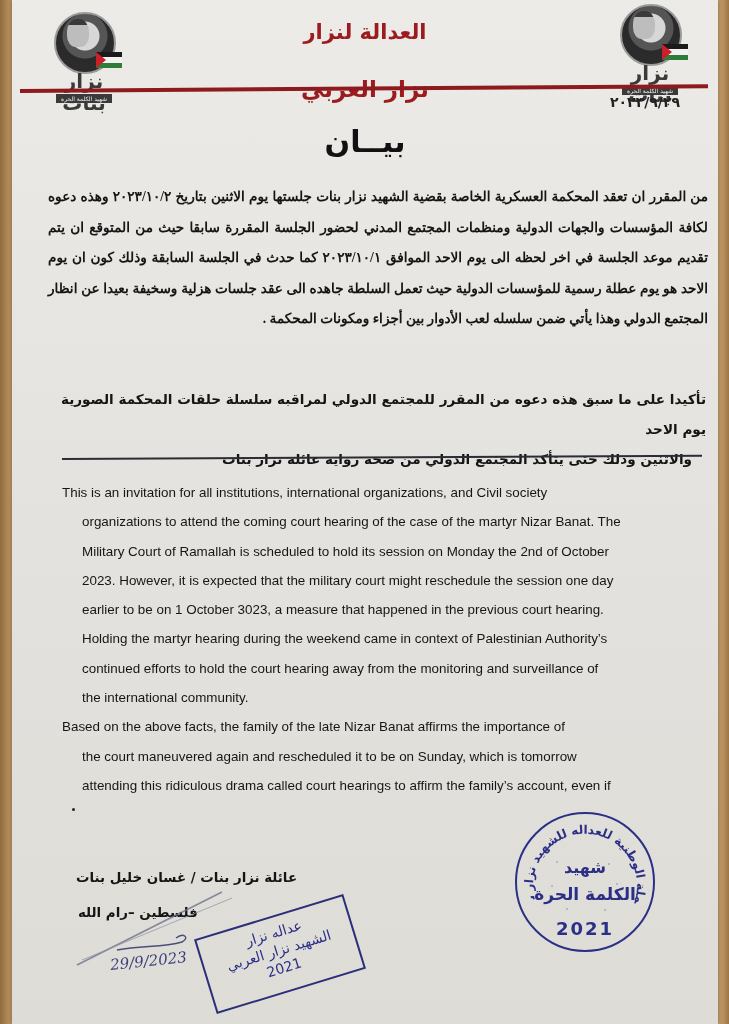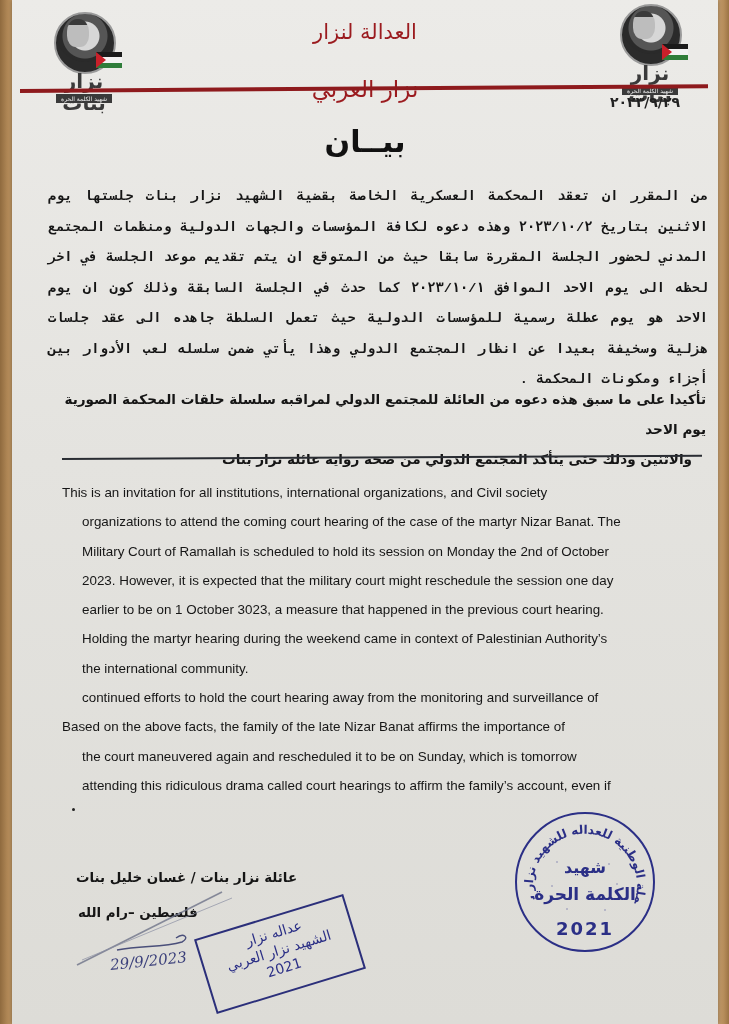--- a/index.html
+++ b/index.html
@@ -69,21 +69,21 @@
       letter-spacing: -1px;
     }
     .logo-tag {
       position: absolute; left: 12px; top: 82px; width: 56px; height: 9px;
       background: #3a3a3a; color: #eee;
       font-size: 6px; line-height: 9px; text-align: center;
     }
 
     .head-title {
       position: absolute; left: 0; width: 706px; text-align: center;
-      color: #9b1b1f; font-weight: normal;
+      color: #9b1b1f; font-weight: bold;
       font-family: "DejaVu Sans", sans-serif;
     }
     .head-title.t1 { top: 20px; font-size: 21px; }
     .head-title.t2 { top: 76px; font-size: 23px; }
 
     .red-rule {
       position: absolute; left: 8px; top: 89px;
       width: 688px; height: 4px;
       background: #8e1a1d;
       transform: rotate(-0.4deg);
@@ -96,21 +96,21 @@
     }
 
     .statement-title {
       position: absolute; left: 0; top: 124px; width: 706px;
       text-align: center; font-size: 30px; font-weight: bold; color: #111;
     }
 
     .ar-body {
       position: absolute; left: 36px; top: 182px; width: 660px;
       direction: rtl; text-align: justify;
-      font-family: Liberation Mono, monospace;
+      font-family: Liberation Serif, serif;
       font-size: 13.6px; font-weight: bold; color: #151515;
       line-height: 30.5px;
     }
     .ar-body p { margin: 0; }
     .ar-p2 {
       position: absolute; left: 36px; top: 384px; width: 658px;
       direction: rtl; text-align: right;
       font-size: 13.6px; font-weight: bold; color: #151515;
       line-height: 30px;
     }
@@ -222,36 +222,36 @@
   <div class="red-rule"></div>
   <div class="header-date">٢٠٢٣/٩/٢٩</div>
 
   <div class="statement-title">بيــان</div>
 
   <div class="ar-body">
     <p>من المقرر ان تعقد المحكمة العسكرية الخاصة بقضية الشهيد نزار بنات جلستها يوم الاثنين بتاريخ ٢٠٢٣/١٠/٢ وهذه دعوه لكافة المؤسسات والجهات الدولية ومنظمات المجتمع المدني لحضور الجلسة المقررة سابقا  حيث من المتوقع ان يتم تقديم موعد الجلسة في اخر لحظه الى يوم الاحد الموافق ٢٠٢٣/١٠/١ كما حدث في الجلسة السابقة وذلك كون ان يوم الاحد هو يوم عطلة رسمية للمؤسسات الدولية حيث تعمل السلطة جاهده الى عقد جلسات هزلية وسخيفة بعيدا عن انظار المجتمع الدولي وهذا يأتي ضمن سلسله لعب الأدوار بين أجزاء ومكونات المحكمة .</p>
   </div>
 
   <div class="ar-p2">
-    <div>تأكيدا على ما سبق هذه دعوه من العائلة للمجتمع الدولي لمراقبه سلسلة حلقات المحكمة الصورية يوم الاحد</div>
+    <div>تأكيدا على ما سبق هذه دعوه من المقرر للمجتمع الدولي لمراقبه سلسلة حلقات المحكمة الصورية يوم الاحد</div>
     <div class="l2">والاثنين وذلك حتى يتأكد  المجتمع الدولي من صحه رواية عائلة نزار بنات</div>
   </div>
 
   <div class="divider"></div>
 
   <div class="en-block">
     <p>
       <span class="first">This is an invitation for all institutions, international organizations, and Civil society</span>
       <span class="indent">organizations to attend the coming court hearing of the case of the martyr Nizar Banat. The</span>
       <span class="indent">Military Court of Ramallah is scheduled to hold its session on Monday the 2nd of October</span>
       <span class="indent">2023. However, it is expected that the military court might reschedule the session one day</span>
       <span class="indent">earlier to be on 1 October 3023, a measure that happened in the previous court hearing.</span>
       <span class="indent">Holding the martyr hearing during the weekend came in context of Palestinian Authority’s</span>
+      <span class="indent">continued efforts to hold the court hearing away from the monitoring and surveillance of</span>
       <span class="indent">the international community.</span>
-      <span class="indent">continued efforts to hold the court hearing away from the monitoring and surveillance of</span>
     </p>
     <p>
       <span class="first">Based on the above facts, the family of the late Nizar Banat affirms the importance of</span>
       <span class="indent">the court maneuvered again and rescheduled it to be on Sunday, which is tomorrow</span>
       <span class="indent">attending this ridiculous drama called court hearings to affirm the family’s account, even if</span>
     </p>
   </div>
 
   <div class="dot"></div>
 

